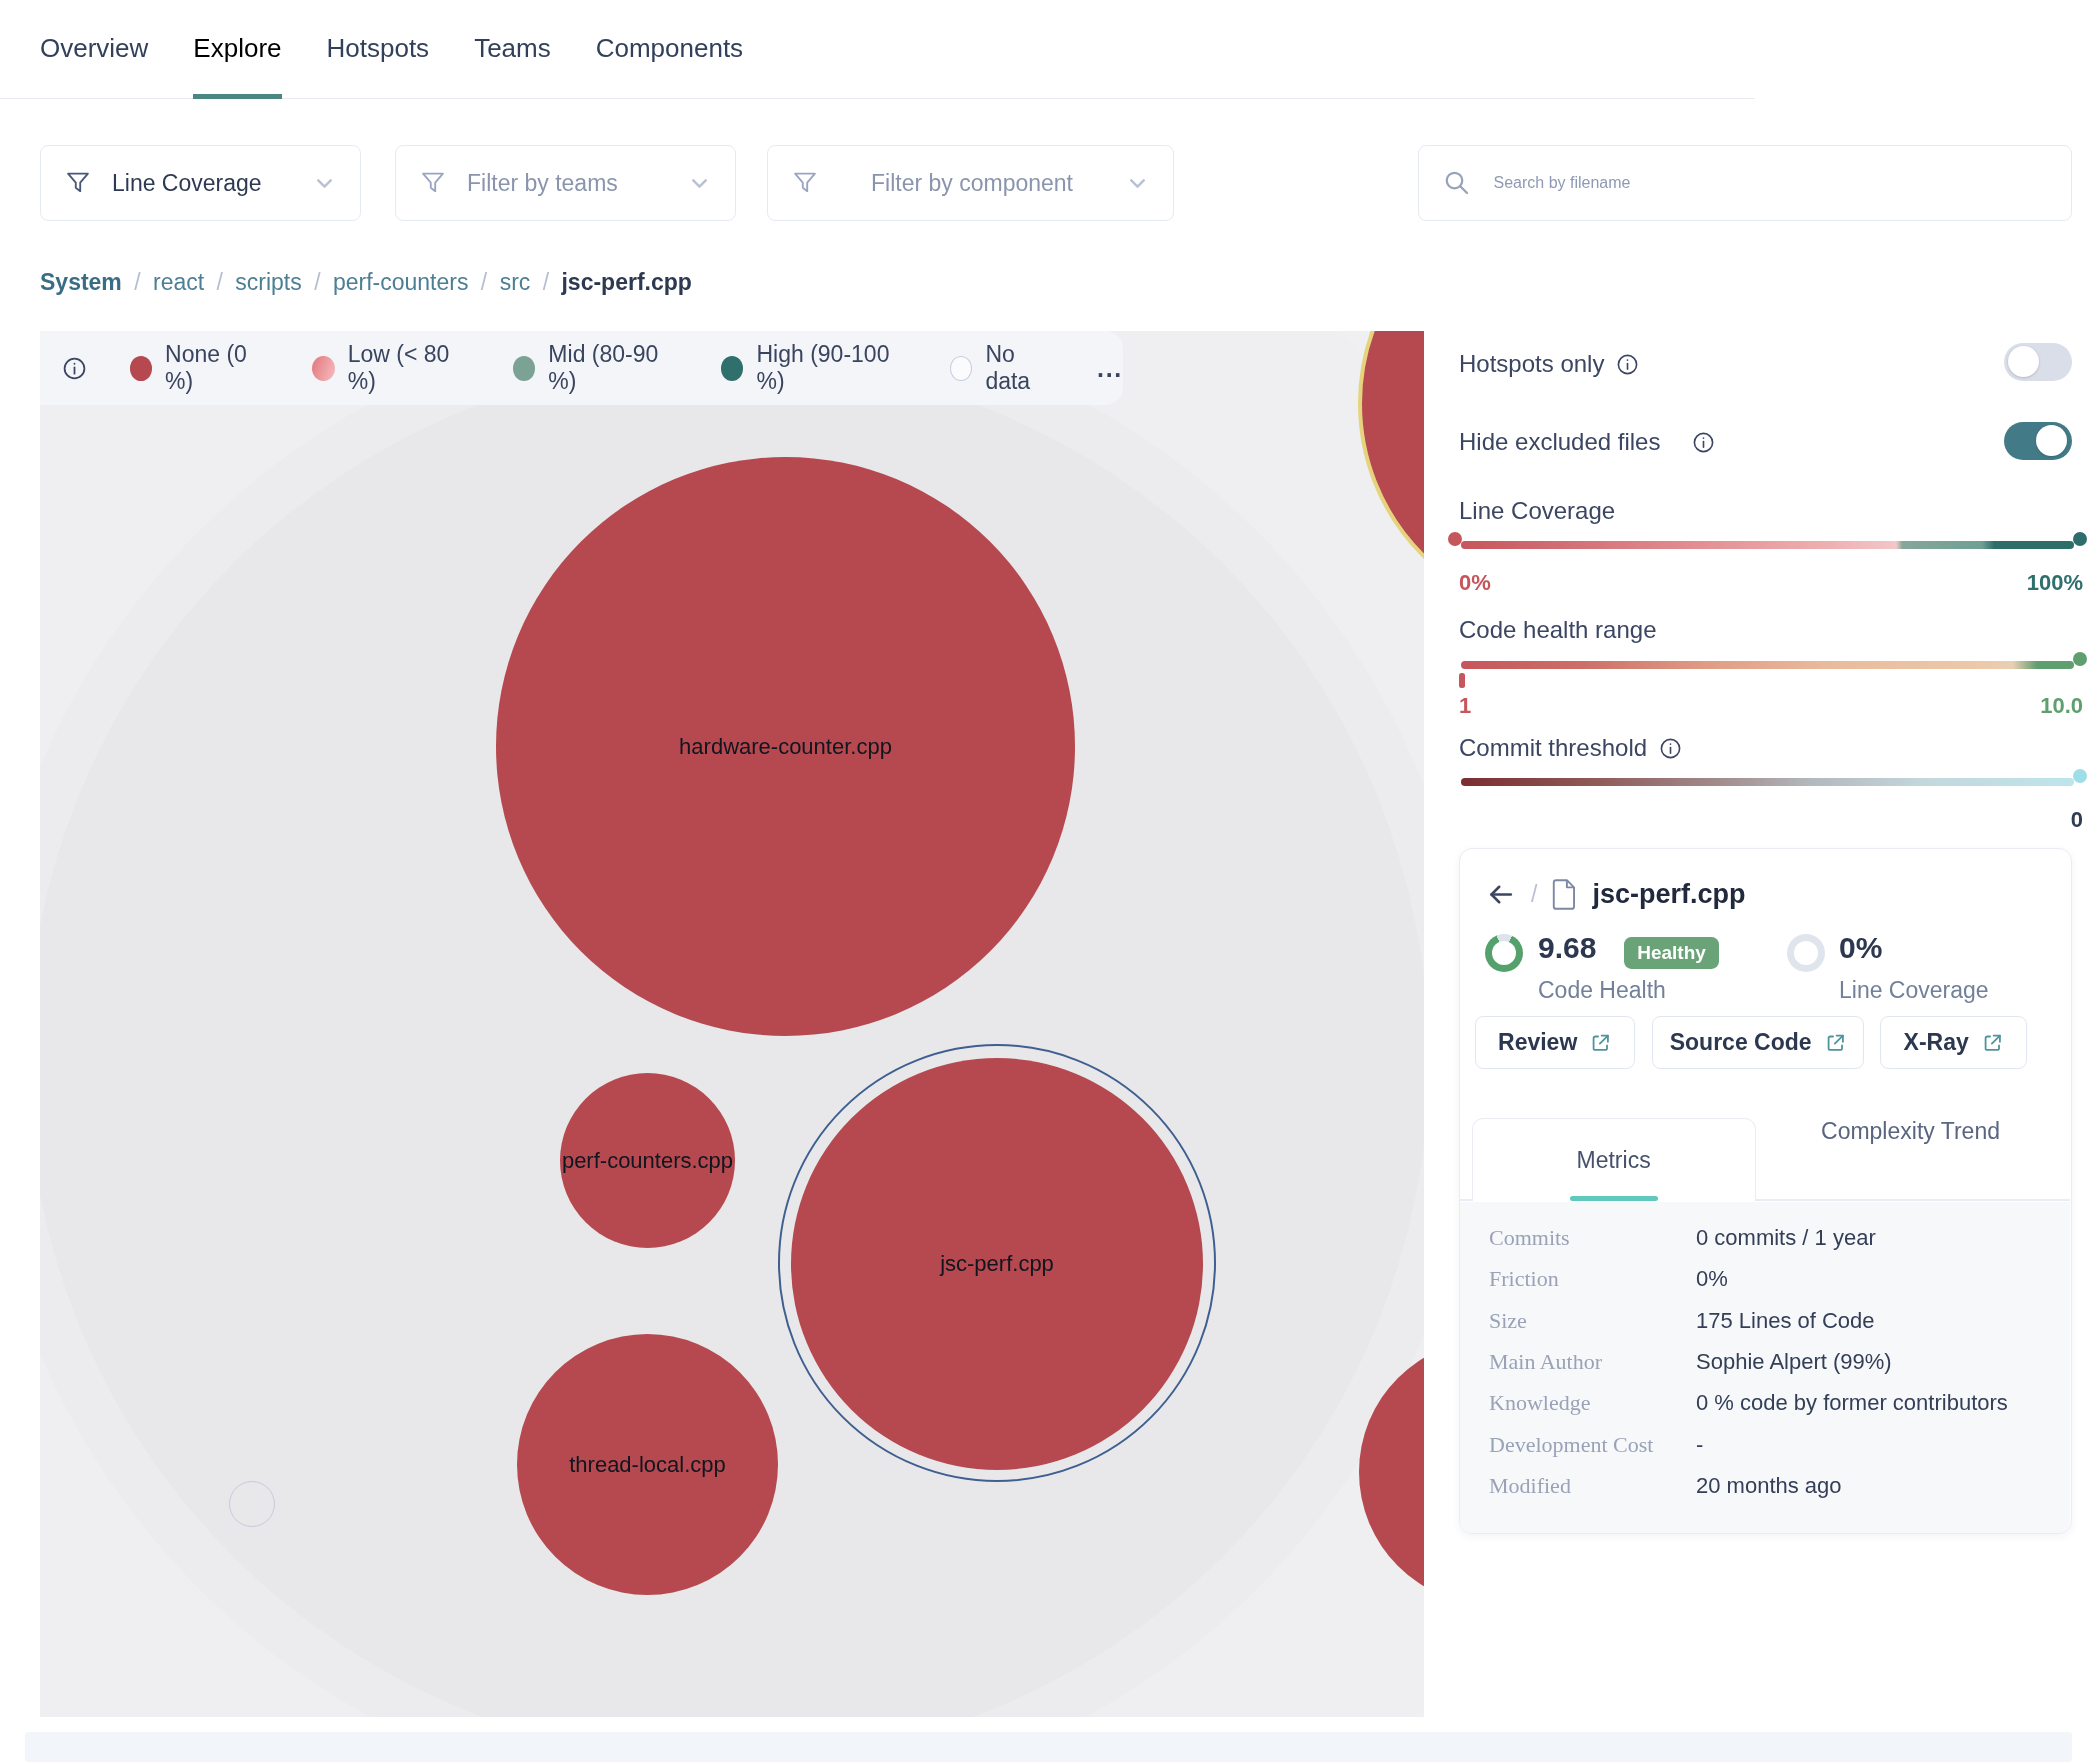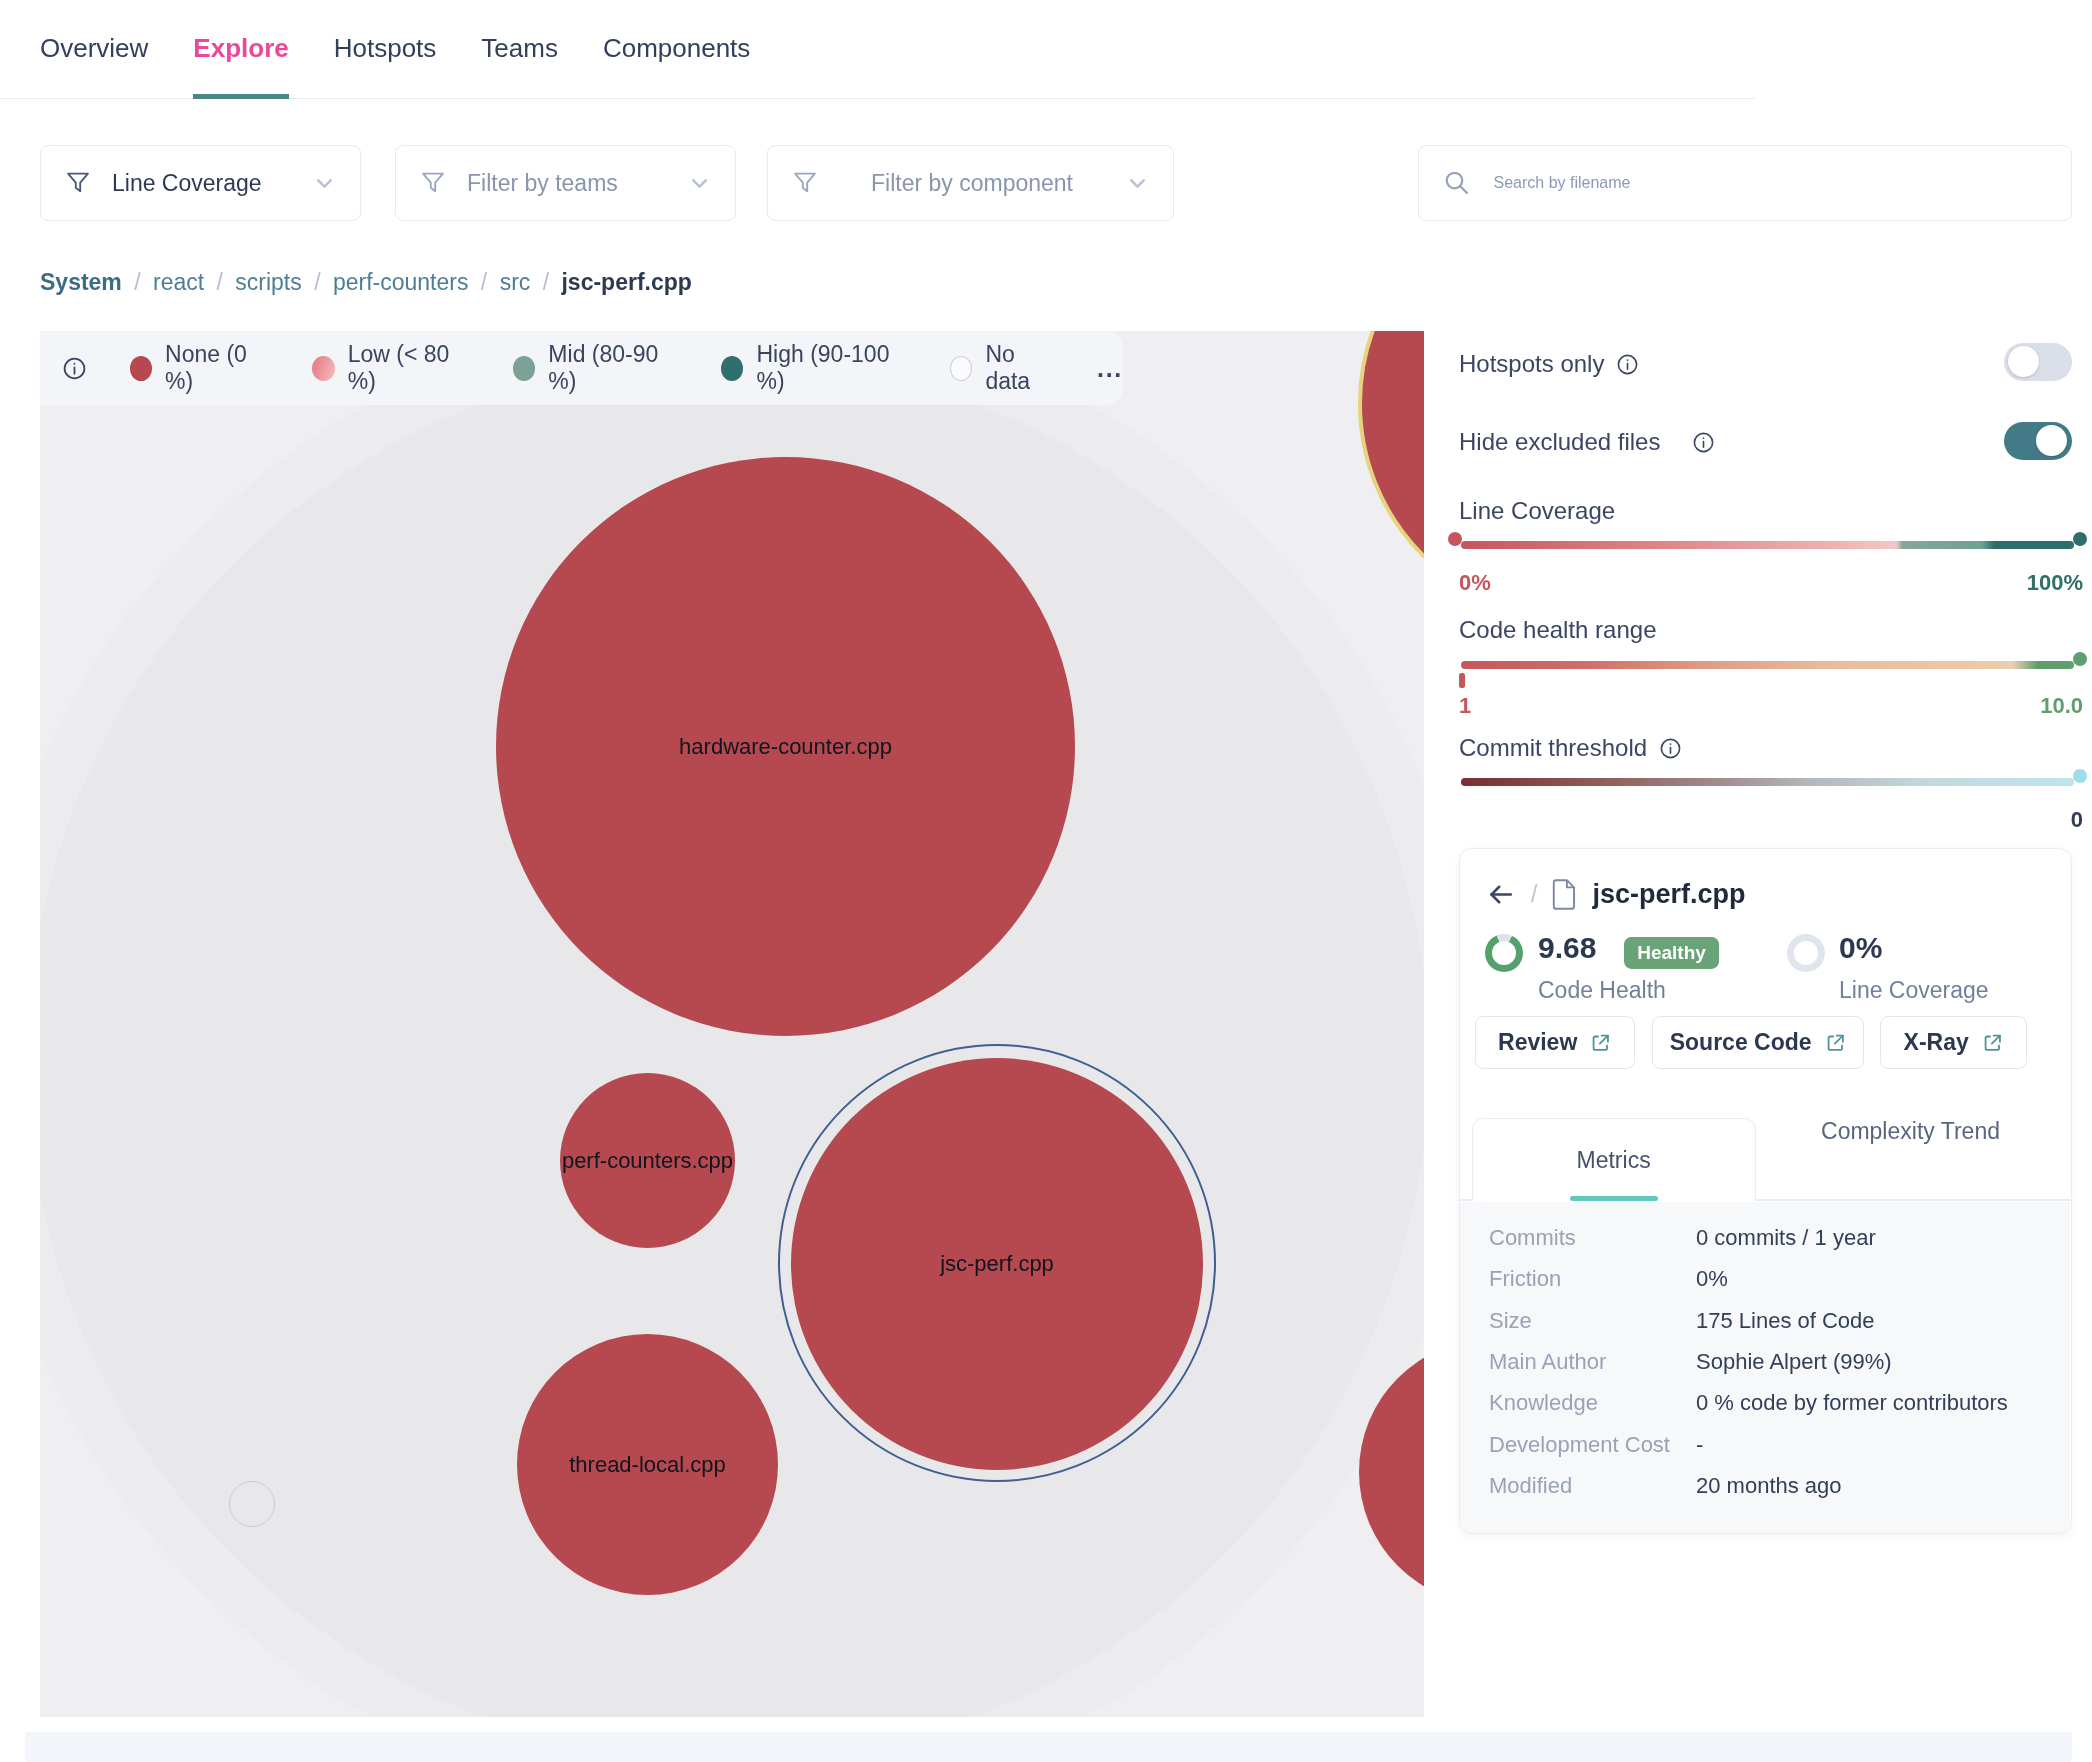--- a/index.html
+++ b/index.html
@@ -4,21 +4,21 @@
 <style>
   * { margin:0; padding:0; box-sizing:border-box; }
   html,body { background:#ffffff; }
   body { font-family:"Liberation Sans","DejaVu Sans",sans-serif; color:#2e3a52; }
   .stage { position:relative; width:2093px; height:1762px; background:#ffffff; overflow:hidden; }
 
   
   .nav { position:absolute; left:0; top:0; width:1755px; height:99px; border-bottom:1.7px solid #e9ebf1; }
   .tabs { position:absolute; left:40px; top:0; height:99px; display:flex; gap:45px; }
   .tab { padding-top:33px; height:99px; font-size:26px; color:#33405c; cursor:pointer; }
-  .tab.active { color:#ec4899; font-weight:700; border-bottom:5.8px solid #4a8682; }
+  .tab.active { color:#000000; font-weight:400; border-bottom:5.8px solid #4a8682; }
 
   
   .filter-btn, .search-box { position:absolute; top:145px; height:76px; background:#fff;
       border:1.7px solid #e5e9f0; border-radius:8.3px; display:flex; align-items:center; padding:0 23px; }
   .filter-label { font-size:23px; margin-left:20px; }
   .filter-label.selected { color:#2e3a52; }
   .filter-label.placeholder { color:#8a95ad; }
   .chev { margin-left:auto; }
   .search-box input { border:none; outline:none; font-size:16px; margin-left:21.5px; width:496px;
       font-family:"Liberation Sans","DejaVu Sans",sans-serif; color:#2e3a52; background:transparent; }
@@ -79,21 +79,21 @@
   .tab-metrics { position:absolute; left:11.6px; top:0; width:284px; height:83px; background:#fff;
       border:1.7px solid #e9ecf3; border-bottom:none; border-radius:11.6px 11.6px 0 0;
       display:flex; align-items:center; justify-content:center; font-size:23px; color:#47516c; cursor:pointer; }
   .tab-underline { position:absolute; left:50%; bottom:0; transform:translateX(-50%);
       width:88px; height:5px; background:#60c9bb; border-radius:2.5px; }
   .tab-complexity { position:absolute; left:314px; top:0; width:273px; height:83px; display:flex;
       align-items:flex-start; justify-content:center; font-size:23px; color:#5a6580; cursor:pointer; }
   .mtable { position:absolute; left:0; top:353px; width:610px; height:331px; background:#f7f8fa;
       border-radius:0 0 11.6px 11.6px; }
   .mrow { position:absolute; left:0; width:100%; height:35px; }
-  .mrow .mlabel { position:absolute; left:29px; font-size:22px; color:#99a2b7; }
+  .mrow .mlabel { position:absolute; left:29px; font-size:22px; color:#99a2b7;font-family:Liberation Serif, serif; }
   .mrow .mvalue { position:absolute; left:236px; font-size:22px; color:#333e57; }
 
   .bottom-strip { position:absolute; left:25px; top:1732px; width:2047px; height:30px; background:#f2f5fa; border-radius:3.3px; }
   svg { display:block; }
 </style>
 </head>
 <body>
 
 <div class="stage">
 

